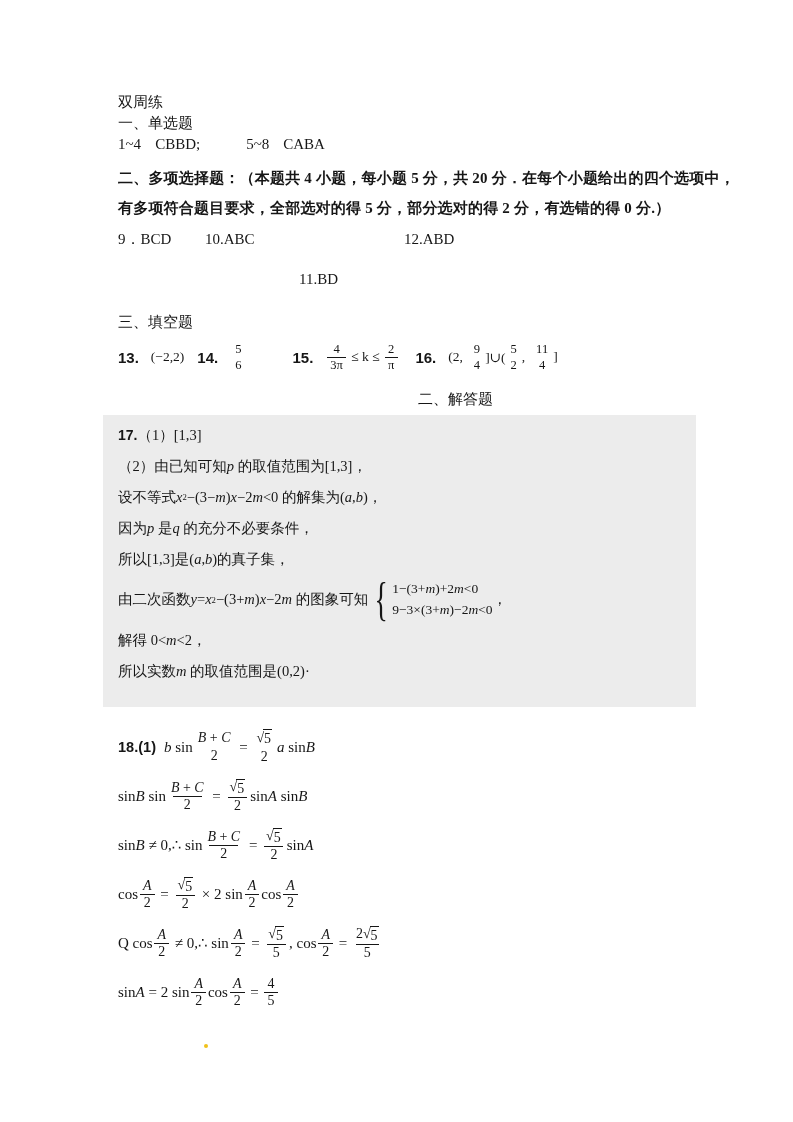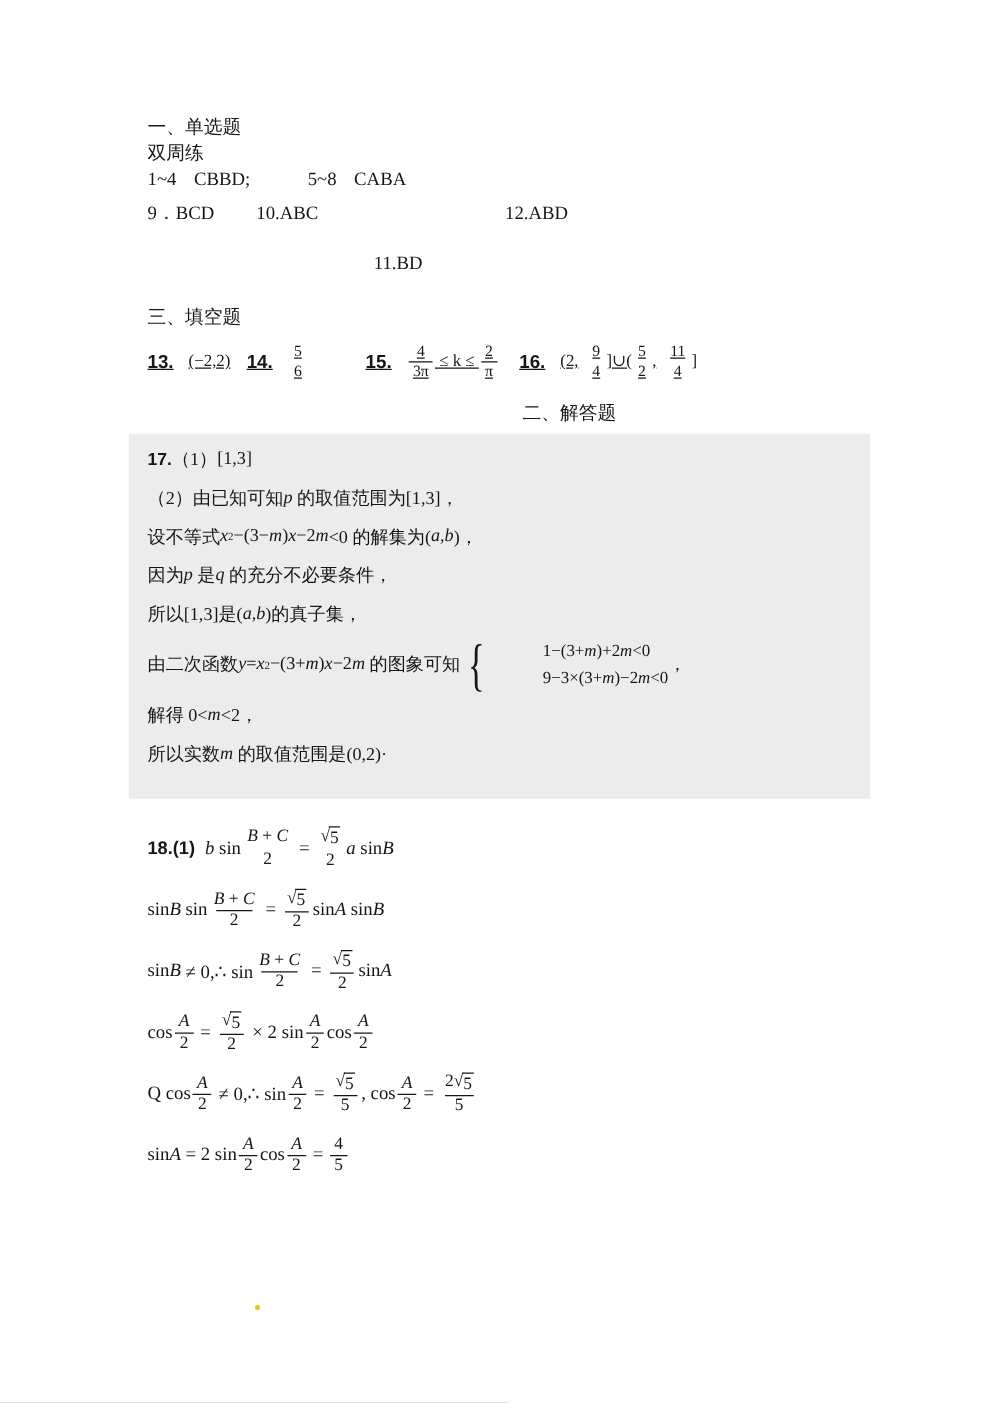--- a/index.html
+++ b/index.html
@@ -14,21 +14,21 @@
   .single-answers{font-size:15px;line-height:21px;}
   .single-answers .gap-s{margin-left:14px;}
   .single-answers .gap-l{margin-left:46px;}
   .multi-instr{font-weight:bold;font-size:15px;line-height:30px;margin-top:8px;white-space:nowrap;letter-spacing:0.2px;}
   .multi-answers{font-size:15px;margin-top:6px;line-height:21px;display:flex;}
   .multi-answers span:nth-child(1){width:87px;}
   .multi-answers span:nth-child(2){width:94px;}
   .multi-answers span:nth-child(3){width:105px;margin-top:40px;}
   .fill-heading{margin-top:22px;}
   .fill-row{display:flex;align-items:center;height:48px;margin-top:0;}
-  .fill-item{display:flex;align-items:center;text-decoration:underline;}
+  .fill-item{display:flex;align-items:center;}
   .fill-item+.fill-item{margin-left:13px;}
   .fill-item:nth-child(3){margin-left:46px;}
   .fill-item:nth-child(4){margin-left:16px;}
   .qno{font-weight:bold;font-size:15px;margin-right:12px;font-family:"Liberation Sans","DejaVu Sans",sans-serif;}
   .fill-ans{display:inline-flex;align-items:center;font-size:13.5px;}
   .solve-heading{margin-top:8px;text-align:center;}
   .answer-block{
     width:578px;margin-left:-15px;margin-top:5px;
     padding:9px 0 16px 15px;background:#ececec;
   }
@@ -44,37 +44,41 @@
         margin:0 2px;font-size:0.93em;line-height:1.15;text-align:center;}
   .frac .num{padding:0 3px;}
   .frac .den{padding:0 3px;min-width:60%;}
   .frac:not(.nobar) .den{border-top:1px solid currentColor;}
   .frac.nobar{line-height:1.3;}
   .sqrt{display:inline-flex;align-items:flex-start;}
   .sqrt .sign{margin-right:-1px;}
   .sqrt .rad{border-top:1px solid currentColor;line-height:1.25;padding:0 1px;}
   .cases{display:inline-flex;align-items:center;vertical-align:middle;margin-left:2px;}
   .cases .brace{font-size:46px;font-weight:200;transform:scaleX(.6);line-height:.9;}
-  .cases .rows{display:inline-flex;flex-direction:column;gap:5px;text-align:left;font-size:13.5px;margin-left:42px;}
+  .cases .rows{display:inline-flex;flex-direction:column;gap:5px;text-align:left;font-size:13.5px;}
   .dot{position:absolute;left:204px;top:1044px;width:4px;height:4px;border-radius:50%;}
 </style>
 </head>
 <body>
 
 <div class="page" style="background: rgb(255, 255, 255); color: rgb(22, 22, 22);">
   <div class="content">
 
+    <div class="t-line">双周练</div>
+
     <div class="t-line">一、单选题</div>
-
-    <div class="t-line">双周练</div>
 
     <div class="single-answers">
       <span>1~4</span><span class="gap-s">CBBD;</span><span class="gap-l">5~8</span><span class="gap-s">CABA</span>
     </div>
 
+    <div class="multi-instr">
+      <div>二、多项选择题：（本题共 4 小题，每小题 5 分，共 20 分．在每个小题给出的四个选项中，</div>
+      <div>有多项符合题目要求，全部选对的得 5 分，部分选对的得 2 分，有选错的得 0 分.）</div>
+    </div>
 
     <div class="multi-answers">
       <span>9．BCD</span>
       <span>10.ABC</span>
       <span>11.BD</span>
       <span>12.ABD</span>
     </div>
 
     <div class="t-line fill-heading">三、填空题</div>
 

